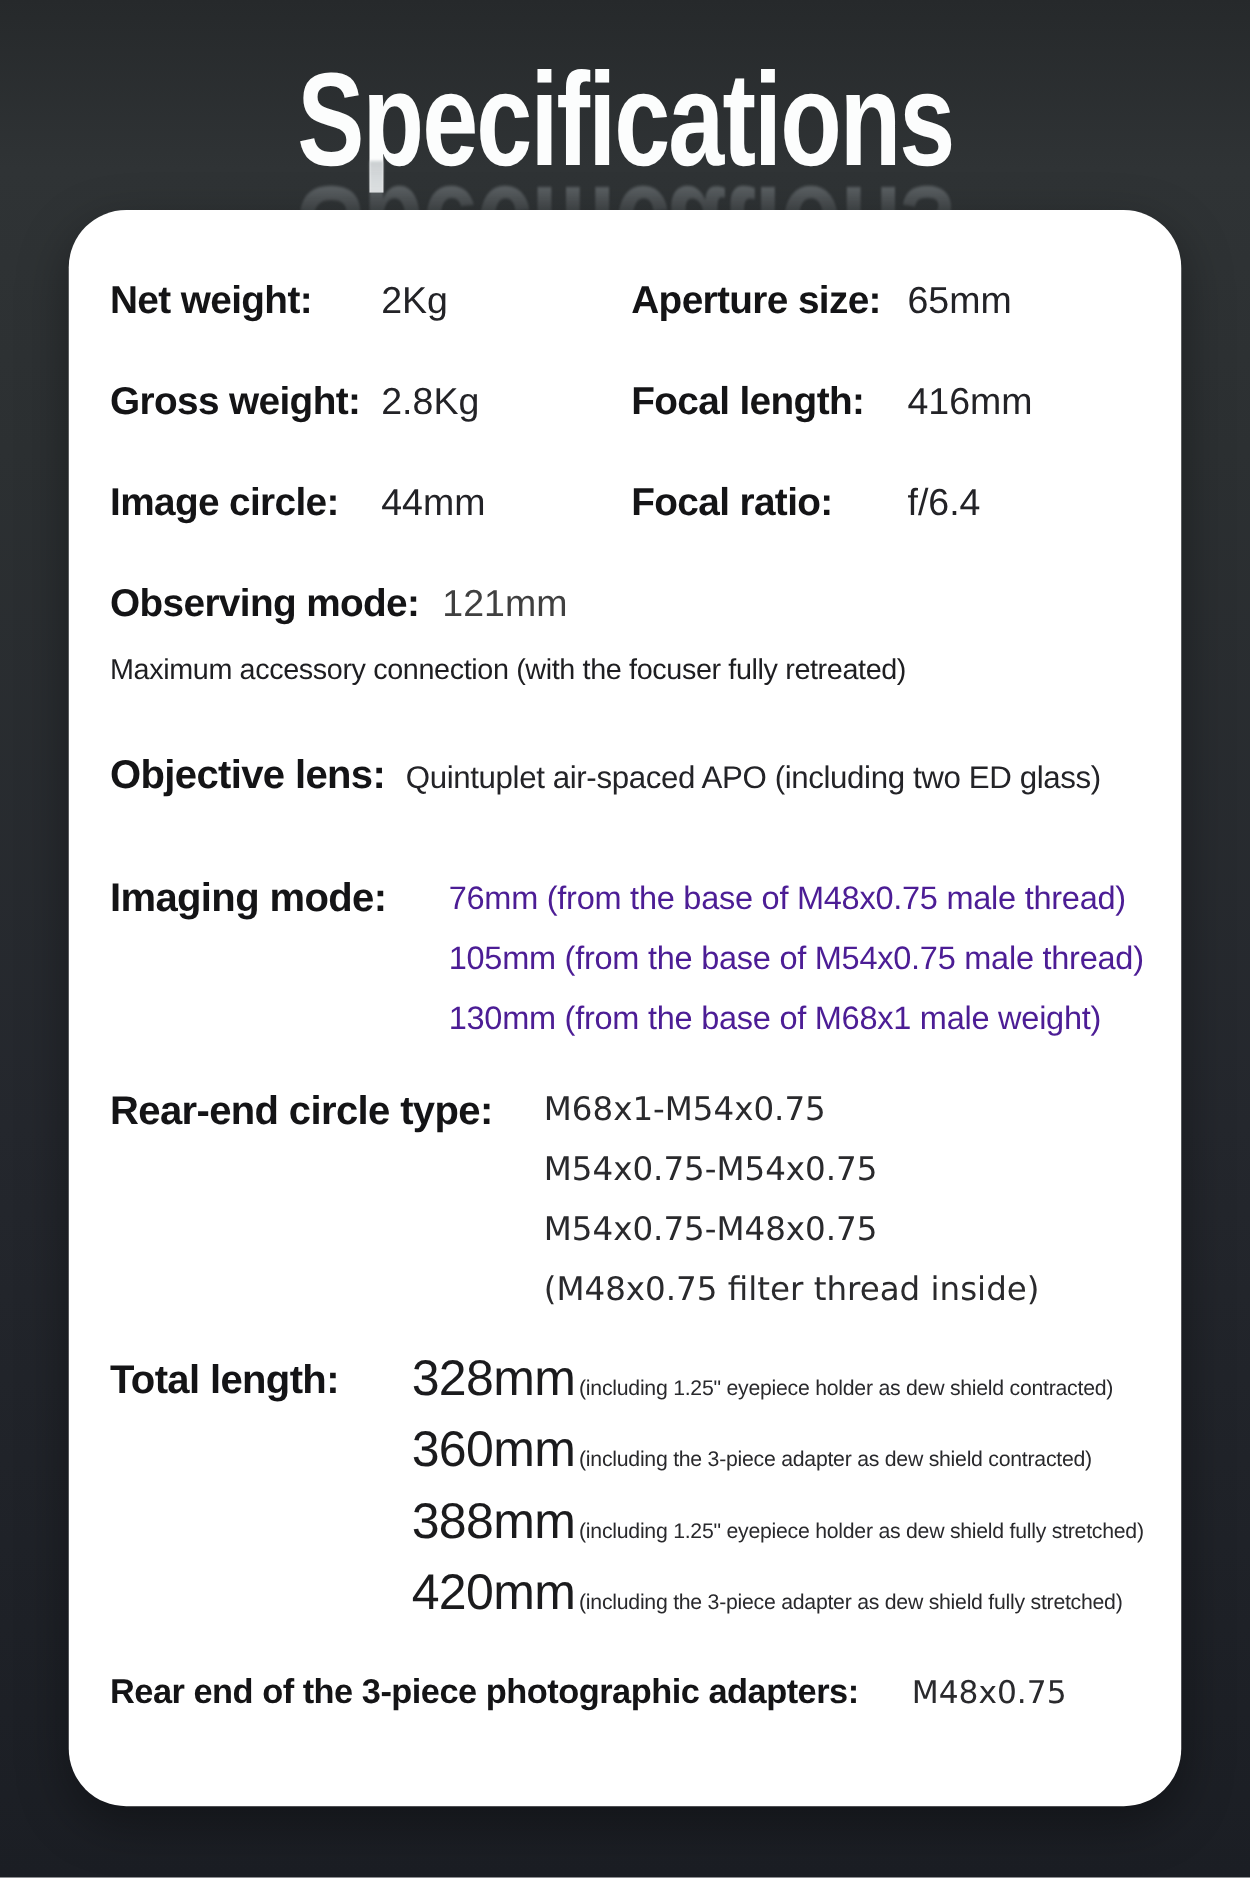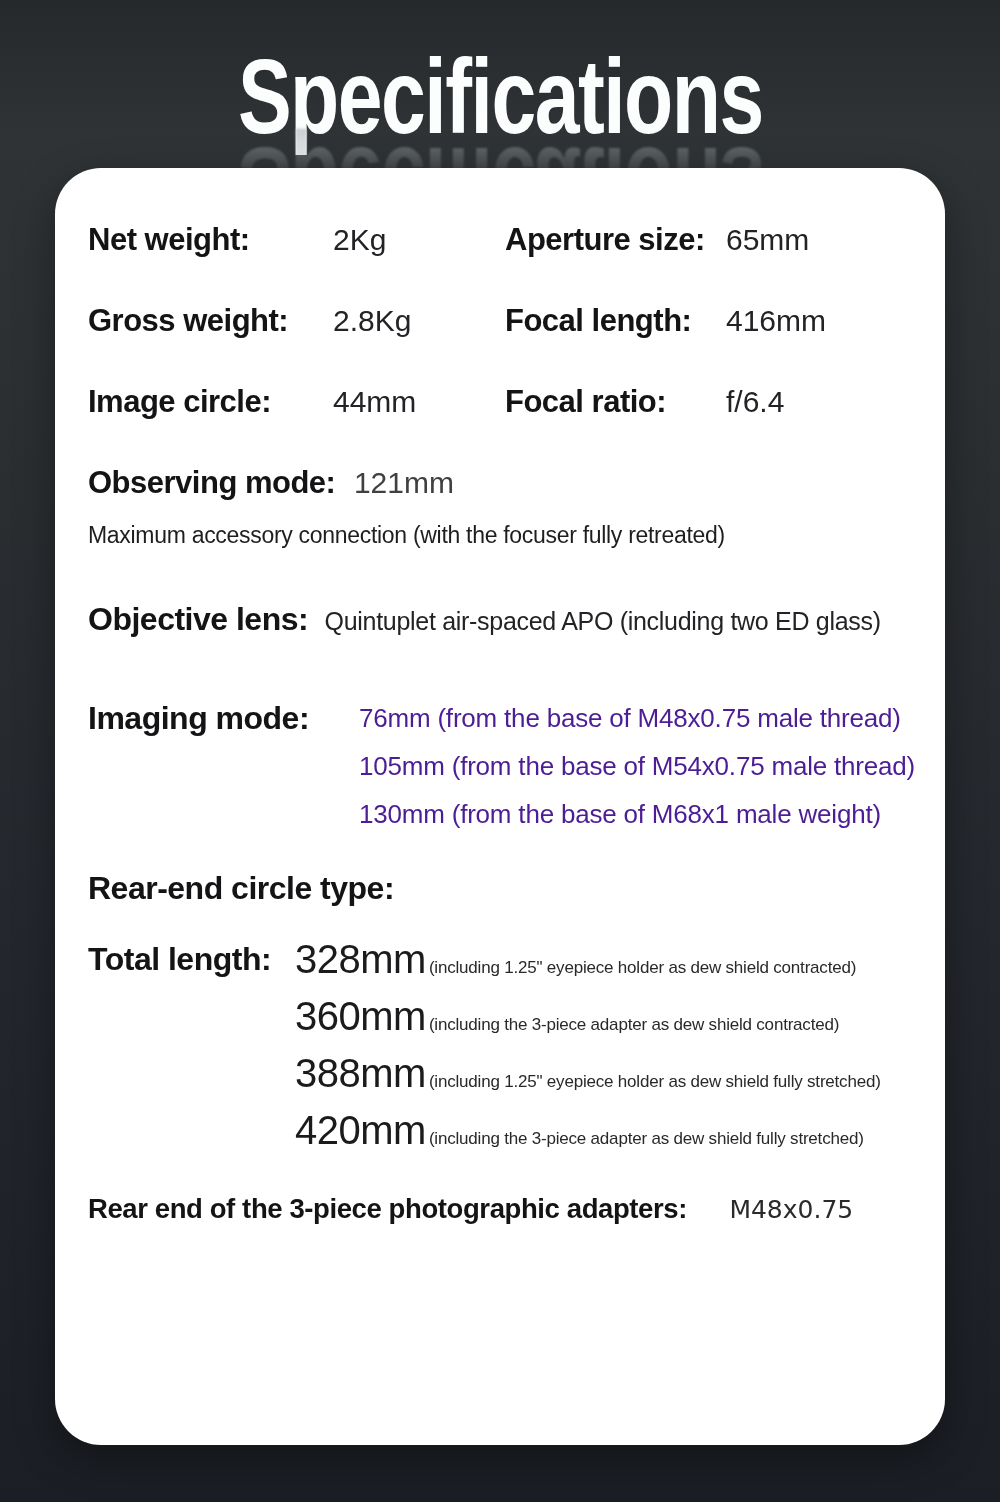--- a/index.html
+++ b/index.html
@@ -44,21 +44,21 @@
     width:890px; height:1277px;
     background:#ffffff; border-radius:46px;
     z-index:2;
     padding:54px 30px 0 33px;
     color:#1b1b1d;
     box-shadow: 0 14px 40px rgba(0,0,0,0.35);
   }
 
   .grid-row { display:flex; margin-bottom:45px; }
   .cell { display:flex; align-items:baseline; white-space:nowrap; }
-  .cell-left { width:417px; flex-shrink:0;gap:28px; }
+  .cell-left { width:417px; flex-shrink:0; }
   .lbl { font-weight:700; font-size:31px; color:#141416; letter-spacing:-0.5px; }
   .cell-left .lbl { width:217px; flex-shrink:0; }
   .cell-right .lbl { width:221px; flex-shrink:0; }
   .val { font-size:30px; color:#232327; }
 
   .observing-line { white-space:nowrap; }
   .observing-line .lbl-inline { font-weight:700; font-size:31px; letter-spacing:-0.5px; color:#141416; }
   .observing-line .val-inline { font-size:30px; color:#404040; margin-left:14px; }
 
   .note-line { margin-top:21px; font-size:23px; color:#1e1e21; letter-spacing:-0.3px; white-space:nowrap; }
@@ -72,21 +72,21 @@
   .block .block-lines { line-height:48px; }
 
   .imaging-block { margin-top:56px;justify-content:space-between; }
   .imaging-block .block-label { width:226px; }
   .imaging-block .block-lines div { font-size:26px; color:#4c1d95; letter-spacing:-0.2px; white-space:nowrap; }
 
   .rear-thread-block { margin-top:26px; }
   .rear-thread-block .block-label { width:347px; }
   .rear-thread-block .block-lines div { font-family:"DejaVu Sans", sans-serif; font-size:26px; color:#2a2a2d; white-space:nowrap; }
 
-  .total-block { margin-top:23px; }
+  .total-block { margin-top:23px;justify-content:space-between; }
   .total-block .block-label { width:207px; }
   .total-item { line-height:48px; white-space:nowrap; }
   .total-item .big-val { font-size:40px; color:#1b1b1d; letter-spacing:-0.5px; }
   .total-item .small-note { font-size:17px; color:#29292c; letter-spacing:-0.2px; margin-left:3px; }
 
   .bottom-line { margin-top:30px; white-space:nowrap; }
   .bottom-line .lbl-inline { font-weight:700; font-size:27.5px; letter-spacing:-0.4px; color:#141416; }
   .bottom-line .val-inline { font-family:"DejaVu Sans", sans-serif; font-size:25px; color:#2a2a2d; margin-left:38px; }
 </style>
 </head>
@@ -150,20 +150,26 @@
     <div class="block-label">Imaging mode:</div>
     <div class="block-lines">
       <div>76mm (from the base of M48x0.75 male thread)</div>
       <div>105mm (from the base of M54x0.75 male thread)</div>
       <div>130mm (from the base of M68x1 male weight)</div>
     </div>
   </div>
 
   <div class="block rear-thread-block">
     <div class="block-label">Rear-end circle type:</div>
+    <div class="block-lines">
+      <div>M68x1-M54x0.75</div>
+      <div>M54x0.75-M54x0.75</div>
+      <div>M54x0.75-M48x0.75</div>
+      <div>(M48x0.75 filter thread inside)</div>
+    </div>
   </div>
 
   <div class="block total-block">
     <div class="block-label">Total length:</div>
     <div class="block-lines">
       <div class="total-item">
         <span class="big-val">328mm</span><span class="small-note">(including 1.25" eyepiece holder as dew shield contracted)</span>
       </div>
       <div class="total-item">
         <span class="big-val">360mm</span><span class="small-note">(including the 3-piece adapter as dew shield contracted)</span>

